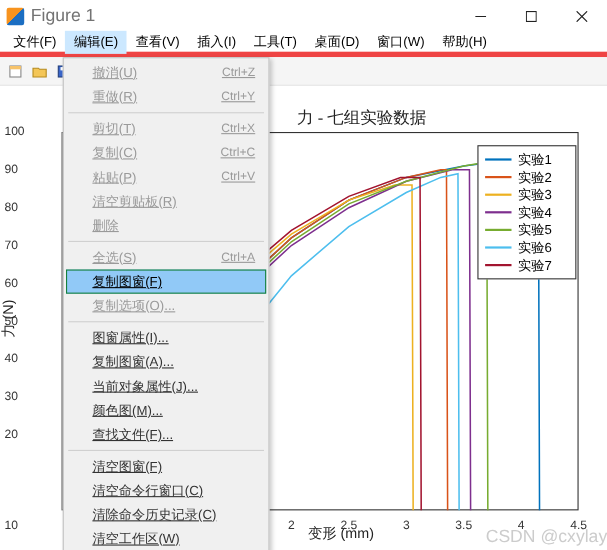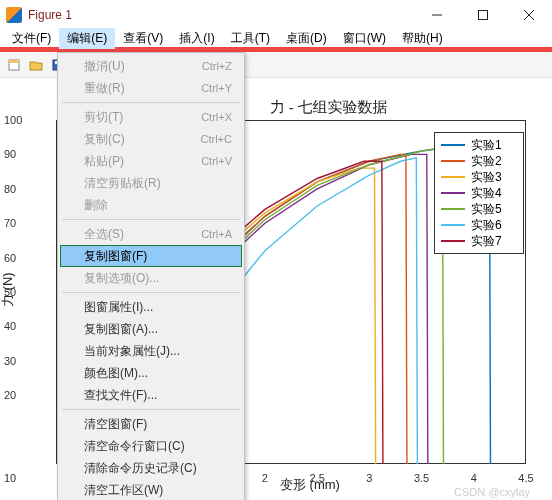--- a/index.html
+++ b/index.html
@@ -1,47 +1,47 @@
 <!DOCTYPE html>
 <html><head>
 <meta charset="utf-8">
 <style>
   * { box-sizing: border-box; margin: 0; padding: 0; }
   body { font-family: "Microsoft YaHei", "Segoe UI", sans-serif; font-size: 12px; background: #fff; width: 552px; height: 500px; overflow: hidden; position: relative; }
   .titlebar { height: 30px; display: flex; align-items: center; padding-left: 6px; background: #fff; }
   .title-icon { width: 16px; height: 16px; margin-right: 6px; background: linear-gradient(135deg,#f7931e 0%,#f7931e 50%,#1b6ec2 50%,#1b6ec2 100%); border-radius:2px;}
-  .title-text { font-size: 12px; color:#7f1d1d;}
+  .title-text { font-size: 16px; color:#737373;}
   .win-controls { margin-left: auto; display:flex;}
   .win-btn { width: 46px; height:30px; display:flex; align-items:center; justify-content:center; color:#222;}
   .win-btn svg { width:10px; height:10px; stroke:#222; stroke-width:1; fill:none;}
   .menubar { height: 22px; display:flex; align-items:center; padding:0 4px; border-bottom:5px solid #ef4444; background:#fff;}
   .menu-item { padding: 2px 8px; color:#000;}
   .menu-item.active { background:#cce8ff;}
   .toolbar { height: 26px; display:flex; align-items:center; padding:0 4px; gap:2px; border-bottom:1px solid #e5e5e5; background:#f5f5f5;}
   .tbtn { width:20px; height:20px; display:flex; align-items:center; justify-content:center;}
   .dropdown { position:absolute; left:57px; top:52px; width:188px; background:#f0f0f0; border:1px solid #c1c1c1; box-shadow:2px 2px 4px rgba(0,0,0,0.2); z-index:100; padding:2px;}
-  .dd-item { display:flex; align-items:center; height:22px; padding:0 10px 0 24px; color:#333;}
+  .dd-item { display:flex; align-items:center; height:22px; padding:0 10px 0 24px; color:#333;text-decoration:underline;}
   .dd-item.disabled { color:#9a9a9a;}
   .dd-item.highlight { background:#91c9f7; border:1px solid #15803d; padding:0 9px 0 23px; color:#000;}
   .dd-shortcut { margin-left:auto; color:#9a9a9a; font-size:11px;}
   .dd-sep { height:1px; background:#d0d0d0; margin:3px 2px;}
   .plot-area { position:absolute; left:0; top:78px; right:0; bottom:0;}
   .plot-title { position:absolute; left:270px; top:20px; font-size:15px; color:#222; font-family:"SimSun",serif;}
   .y-ticks { position:absolute; left:28px; top:38px;}
   .y-tick { position:absolute; right:0; font-size:11px; color:#333; text-align:left; width:24px;}
   .x-ticks { position:absolute; bottom:28px; left:0;}
   .x-tick { position:absolute; font-size:11px; color:#333; transform:translateX(-50%);}
   .y-label { position:absolute; left:8px; top:220px; transform:rotate(-90deg); transform-origin:left center; font-size:13px; color:#222;}
   .x-label { position:absolute; bottom:6px; left:280px; font-size:13px; color:#222;}
   .axes-box { position:absolute; left:56px; top:42px; width:470px; height:344px; border:1px solid #333;}
   .legend-box { position:absolute; right:28px; top:54px; width:90px; background:#fff; border:1px solid #333; padding:4px 6px; z-index:5;}
   .leg-row { display:flex; align-items:center; height:16px; font-size:12px;}
   .leg-line { width:24px; height:2px; margin-right:6px;}
   svg.curves { position:absolute; left:56px; top:42px; width:470px; height:344px; z-index:2;}
-  .watermark { position:absolute; right:22px; bottom:2px; font-size:11px; color:#ccc;}
+  .watermark { position:absolute; right:0; bottom:2px; font-size:16px; color:#ccc;}
 </style>
 </head>
 <body>
 
 <div class="titlebar">
   <div class="title-icon"></div>
   <div class="title-text">Figure 1</div>
   <div class="win-controls">
     <div class="win-btn">
         <svg viewBox="0 0 10 10">

